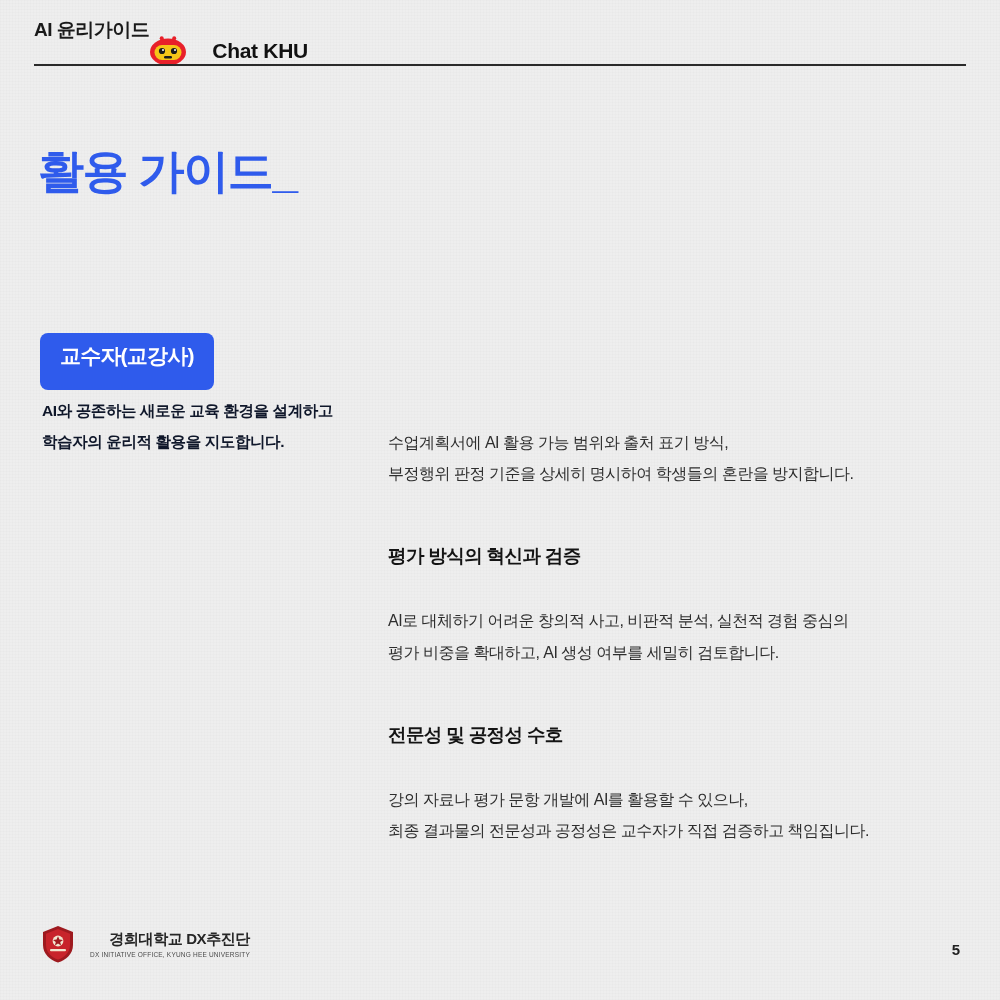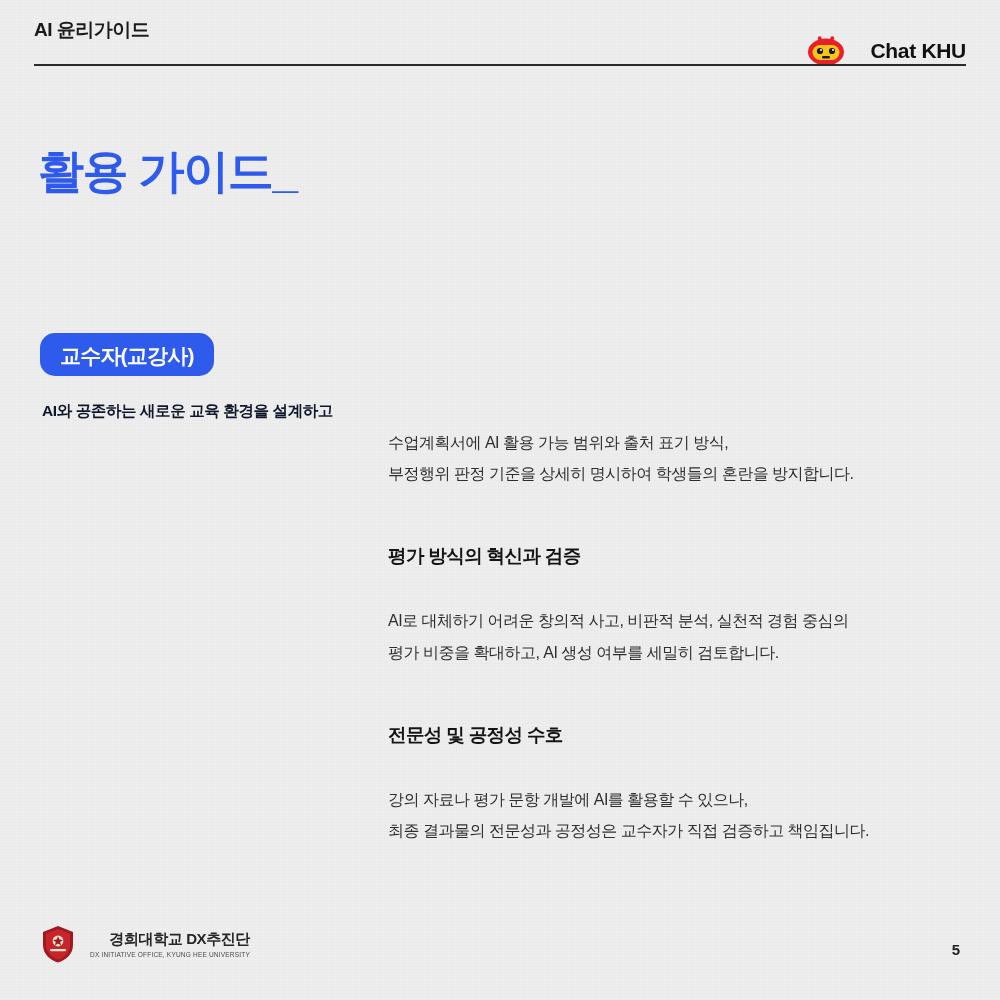--- a/index.html
+++ b/index.html
@@ -35,21 +35,20 @@
 
   
   .header {
     position: absolute;
     top: 0;
     left: 0;
     width: 1000px;
     height: 60px;
     display: flex;
     align-items: center;
-    justify-content: space-between;
     padding: 0 34px;
     box-sizing: border-box;
   }
   .header-title {
     font-size: 19px;
     font-weight: bold;
     letter-spacing: -0.5px;
     color: #1a1a1a;
   }
   .header-rule {
@@ -108,22 +107,22 @@
   
   .role-badge {
     position: absolute;
     top: 333px;
     left: 40px;
     background: #2f5bec;
     color: #ffffff;
     font-size: 21px;
     font-weight: bold;
     letter-spacing: -0.8px;
-    padding: 9px 20px 6px 20px;
-    border-radius: 15px;
+    padding: 9px 20px 20px 20px;
+    border-radius: 8px;
   }
 
   
   .left-desc {
     position: absolute;
     top: 395px;
     left: 42px;
     width: 320px;
     font-size: 15.5px;
     line-height: 2.0;
@@ -227,20 +226,21 @@
   <div class="title-block">
     <div class="title-line2">
       <span>활용 가이드</span><span class="title-cursor">_</span>
     </div>
   </div>
 
   <div class="role-badge">교수자(교강사)</div>
 
   <div class="left-desc">
     <div>AI와 공존하는 새로운 교육 환경을 설계하고</div>
+    <div>학습자의 윤리적 활용을 지도합니다.</div>
   </div>
 
   <div class="content">
 
     <div class="item">
       <div class="item-body">
         <div>수업계획서에 AI 활용 가능 범위와 출처 표기 방식,</div>
         <div>부정행위 판정 기준을 상세히 명시하여 학생들의 혼란을 방지합니다.</div>
       </div>
     </div>

